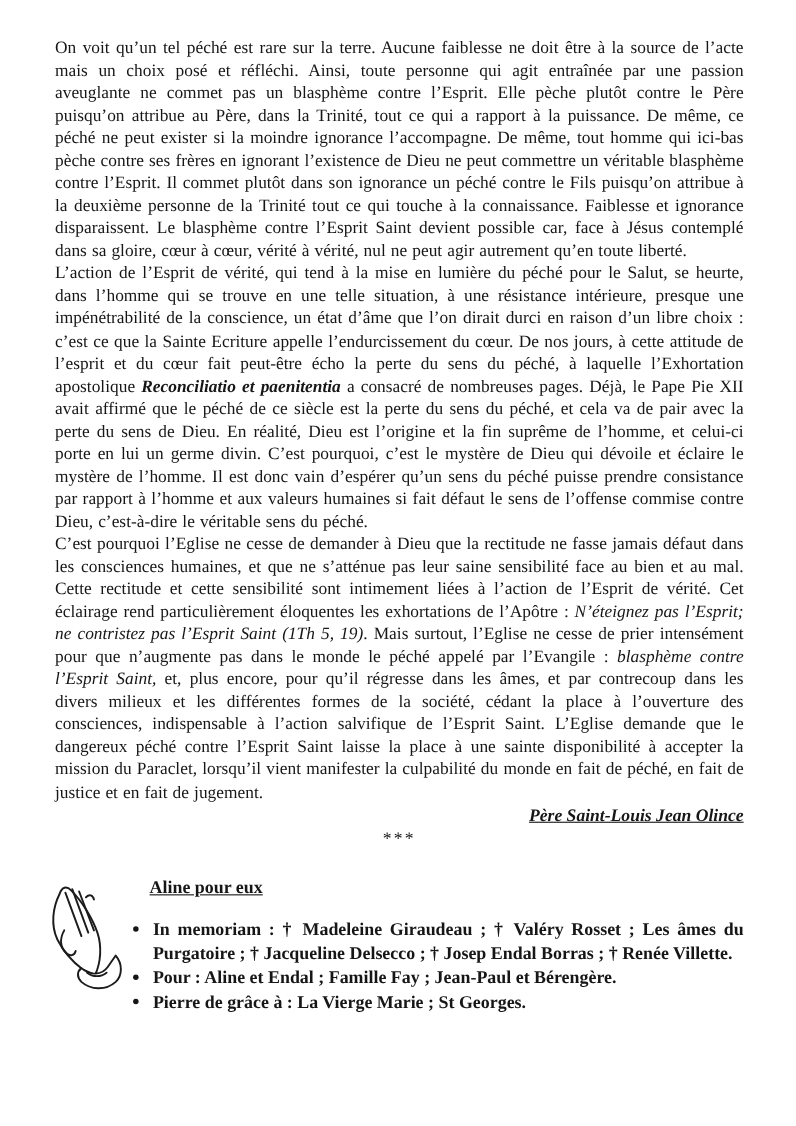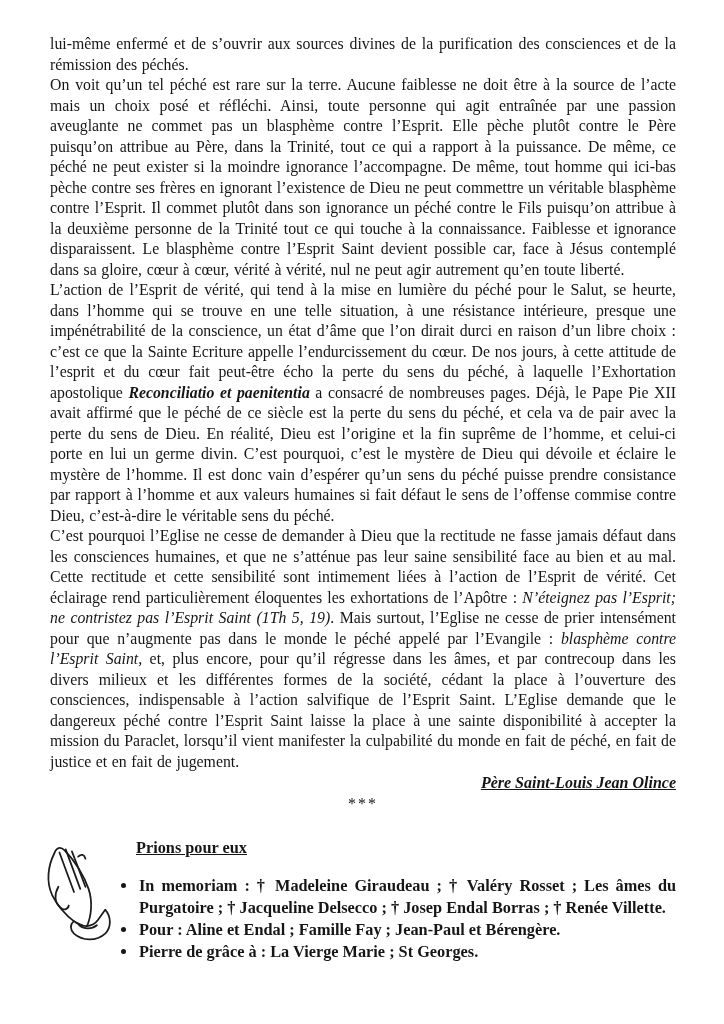--- a/index.html
+++ b/index.html
@@ -73,21 +73,20 @@
     width: 84px;
     height: 104px;
   }
   .hands svg { width: 100%; height: 100%; }
 </style>
 </head>
 <body>
 
 <div class="page">
 
-  <p class="para">lui-même enfermé et de s’ouvrir aux sources divines de la purification des consciences et de la rémission des péchés.</p>
 
   <p class="para">On voit qu’un tel péché est rare sur la terre. Aucune faiblesse ne doit être à la source de l’acte mais un choix posé et réfléchi. Ainsi, toute personne qui agit entraînée par une passion aveuglante ne commet pas un blasphème contre l’Esprit. Elle pèche plutôt contre le Père puisqu’on attribue au Père, dans la Trinité, tout ce qui a rapport à la puissance. De même, ce péché ne peut exister si la moindre ignorance l’accompagne. De même, tout homme qui ici-bas pèche contre ses frères en ignorant l’existence de Dieu ne peut commettre un véritable blasphème contre l’Esprit. Il commet plutôt dans son ignorance un péché contre le Fils puisqu’on attribue à la deuxième personne de la Trinité tout ce qui touche à la connaissance. Faiblesse et ignorance disparaissent. Le blasphème contre l’Esprit Saint devient possible car, face à Jésus contemplé dans sa gloire, cœur à cœur, vérité à vérité, nul ne peut agir autrement qu’en toute liberté.</p>
 
   <p class="para"><span>L’action de l’Esprit de vérité, qui tend à la mise en lumière du péché pour le Salut, se heurte, dans l’homme qui se trouve en une telle situation, à une résistance intérieure, presque une impénétrabilité de la conscience, un état d’âme que l’on dirait durci en raison d’un libre choix : c’est ce que la Sainte Ecriture appelle l’endurcissement du cœur. De nos jours, à cette attitude de l’esprit et du cœur fait peut-être écho la perte du sens du péché, à laquelle l’Exhortation apostolique </span><span class="bold-italic">Reconciliatio et paenitentia</span><span> a consacré de nombreuses pages. Déjà, le Pape Pie XII avait affirmé que le péché de ce siècle est la perte du sens du péché, et cela va de pair avec la perte du sens de Dieu. En réalité, Dieu est l’origine et la fin suprême de l’homme, et celui-ci porte en lui un germe divin. C’est pourquoi, c’est le mystère de Dieu qui dévoile et éclaire le mystère de l’homme. Il est donc vain d’espérer qu’un sens du péché puisse prendre consistance par rapport à l’homme et aux valeurs humaines si fait défaut le sens de l’offense commise contre Dieu, c’est-à-dire le véritable sens du péché.</span></p>
 
   <p class="para"><span>C’est pourquoi l’Eglise ne cesse de demander à Dieu que la rectitude ne fasse jamais défaut dans les consciences humaines, et que ne s’atténue pas leur saine sensibilité face au bien et au mal. Cette rectitude et cette sensibilité sont intimement liées à l’action de l’Esprit de vérité. Cet éclairage rend particulièrement éloquentes les exhortations de l’Apôtre : </span><span class="italic">N’éteignez pas l’Esprit; ne contristez pas l’Esprit Saint (1Th 5, 19)</span><span>. Mais surtout, l’Eglise ne cesse de prier intensément pour que n’augmente pas dans le monde le péché appelé par l’Evangile : </span><span class="italic">blasphème contre l’Esprit Saint,</span><span> et, plus encore, pour qu’il régresse dans les âmes, et par contrecoup dans les divers milieux et les différentes formes de la société, cédant la place à l’ouverture des consciences,  indispensable à l’action salvifique de l’Esprit Saint. L’Eglise demande que le dangereux péché contre l’Esprit Saint laisse la place à une sainte disponibilité à accepter la mission du Paraclet, lorsqu’il vient manifester la culpabilité du monde en fait de péché, en fait de justice et en fait de jugement.</span></p>
 
   <p class="signature">Père Saint-Louis Jean Olince</p>
 
   <p class="separator">***</p>
@@ -109,21 +108,21 @@
 
           <path d="M25 45 C21 52 21 60 27 65 C30 68 34 67 35 63"></path>
 
           <path fill="#ffffff" d="M40 78 C48 85 58 84 63 77 L70 67 C76 74 76 84 70 90
                    C61 98 48 97 40 90 C36 86 36 81 40 78 Z"></path>
           <path d="M45 82 C50 86 57 86 62 82"></path>
         </g>
       </svg>
     </div>
 
-    <div class="prayer-heading">Prions pour eux</div>
+    <div class="prayer-heading">Aline pour eux</div>
 
     <ul class="prayer-list">
       <li>In memoriam : † Madeleine Giraudeau ; † Valéry Rosset ; Les âmes du Purgatoire ; † Jacqueline Delsecco ; † Josep Endal Borras ; † Renée Villette.</li>
       <li>Pour : Aline et Endal ;  Famille Fay ; Jean-Paul et Bérengère.</li>
       <li>Pierre de grâce à : La Vierge Marie ; St Georges.</li>
     </ul>
 
   </div>
 
 </div>

